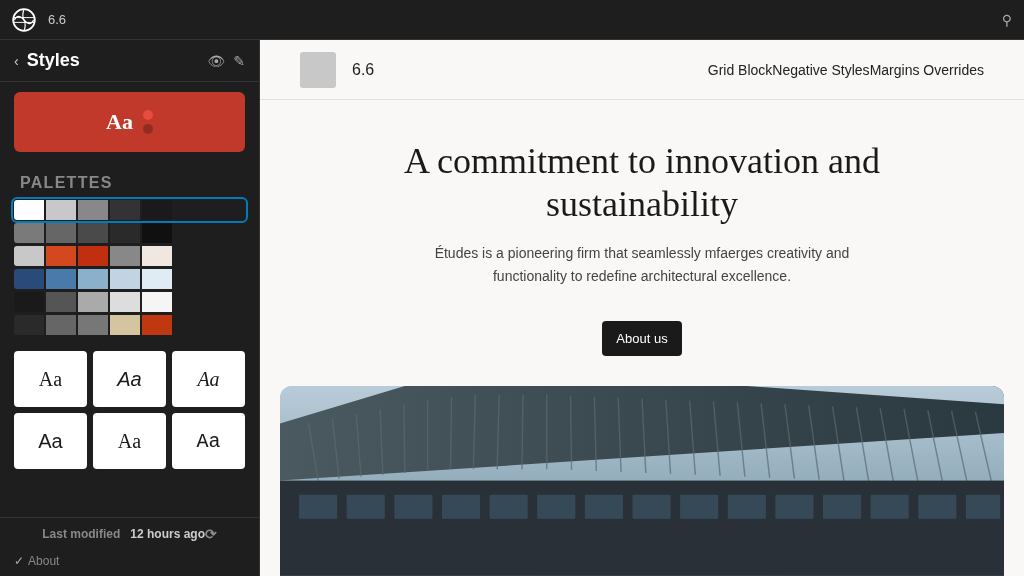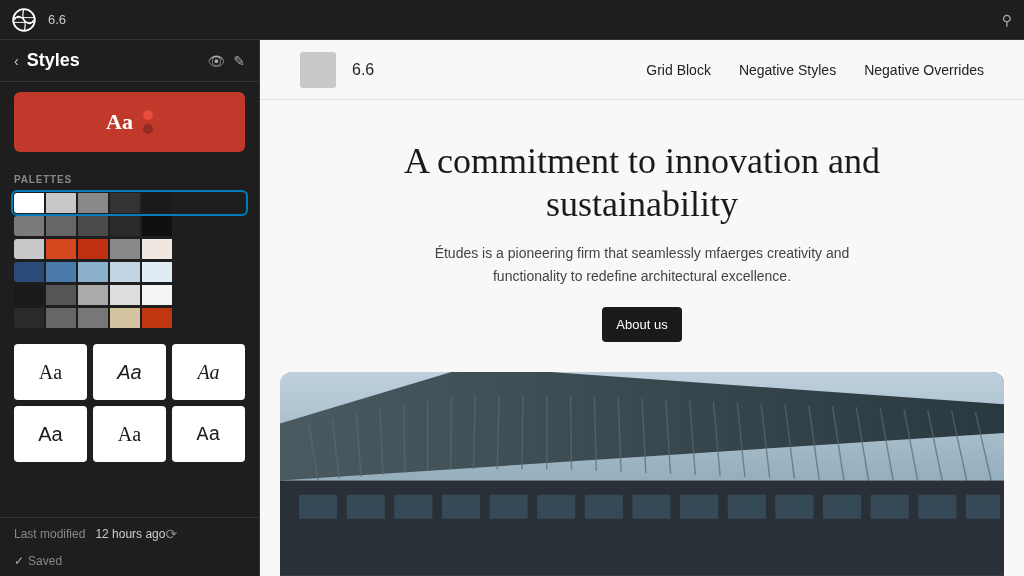--- a/index.html
+++ b/index.html
@@ -119,27 +119,28 @@
     }
 
     .sidebar-scroll {
       flex: 1;
       overflow-y: auto;
       padding: 8px 14px;
     }
 
     
     .section-label {
-      font-size: 10px;
+      font-size: 16px;
       font-weight: 600;
       color: #888;
       letter-spacing: 0.08em;
       text-transform: uppercase;
       margin-bottom: 8px;
       margin-top: 4px;
+      margin-left: 6px;
     }
 
     .palettes-grid {
       display: flex;
       flex-direction: column;
       gap: 3px;
       margin-bottom: 16px;
     }
     .palette-row {
       display: flex;
@@ -185,21 +186,22 @@
     .typo-box:nth-child(4) span { font-family: 'Arial Narrow', sans-serif; }
     .typo-box:nth-child(5) span { font-family: Georgia, serif; }
     .typo-box:nth-child(6) span { font-family: 'Courier New', monospace; }
 
     
     .sidebar-footer {
       padding: 8px 14px;
       border-top: 1px solid #333;
       display: flex;
       align-items: center;
-      justify-content: flex-start;
+      justify-content: center;
+      font-weight: bold;
     }
     .last-modified {
       font-size: 12px;
       color: #888;
     }
     .last-modified span.time {
       color: #ccc;
     }
     .history-icon {
       color: #888;
@@ -246,21 +248,20 @@
       flex-shrink: 0;
     }
     .preview-site-name {
       font-size: 16px;
       color: #222;
       font-weight: 400;
       margin-right: auto;
     }
     .preview-nav-links {
       display: flex;
-      gap: 28px;
     }
     .preview-nav-link {
       font-size: 14px;
       color: #222;
       text-decoration: none;
       cursor: pointer;
     }
 
     
     .preview-content {
@@ -281,21 +282,21 @@
       font-weight: 400;
       color: #1a1a1a;
       line-height: 1.2;
       margin-bottom: 16px;
     }
     .hero-subtitle {
       font-size: 14px;
       color: #444;
       line-height: 1.6;
       max-width: 460px;
-      margin: 0 auto 20px;
+      margin: 0 auto 34px;
     }
     .about-btn {
       background: #1a1a1a;
       color: #fff;
       border: none;
       padding: 10px 14px;
       font-size: 13px;
       border-radius: 4px;
       cursor: pointer;
     }
@@ -439,33 +440,33 @@
     <div class="sidebar-footer">
       <span class="last-modified">
         <span>Last modified</span>
         &nbsp;
         <span class="time">12 hours ago</span>
       </span>
       <span class="history-icon">⟳</span>
     </div>
     <div class="sidebar-saved">
       <span class="saved-check">✓</span>
-      <span>Saved</span>
+      <span>About</span>
     </div>
   </div>
 
   <div class="preview-area">
 
     <div class="preview-nav">
       <div class="preview-logo-box"></div>
       <span class="preview-site-name">6.6</span>
       <div class="preview-nav-links">
         <a class="preview-nav-link">Grid Block</a>
         <a class="preview-nav-link">Negative Styles</a>
-        <a class="preview-nav-link">Negative Overrides</a>
+        <a class="preview-nav-link">Margins Overrides</a>
       </div>
     </div>
 
     <div class="preview-content">
       <div class="hero-section">
         <h1 class="hero-title">A commitment to innovation and sustainability</h1>
         <p class="hero-subtitle">Études is a pioneering firm that seamlessly mfaerges creativity and functionality to redefine architectural excellence.</p>
         <button class="about-btn">About us</button>
       </div>
 

